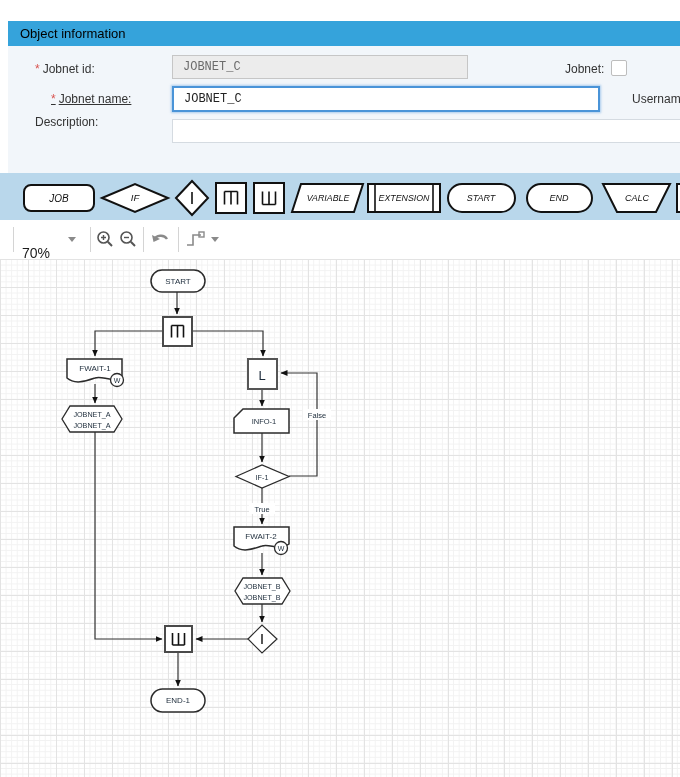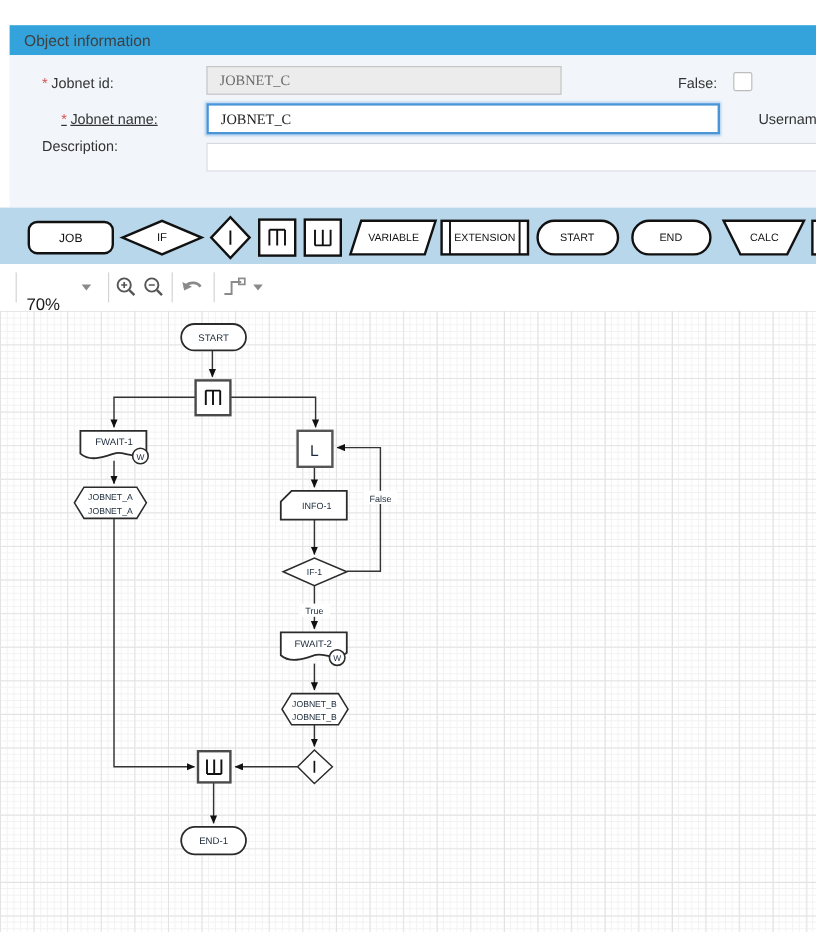--- a/index.html
+++ b/index.html
@@ -4,43 +4,43 @@
 <style>
   html,body{margin:0;padding:0;}
   body{
     width:680px;height:777px;overflow:hidden;background:#fff;
     font-family:"Liberation Sans",sans-serif;position:relative;
     -webkit-font-smoothing:antialiased;
   }
   
   .top-strip{height:21px;background:#fff;}
   .hdr{
-    margin-left:8px;height:25px;background:#35a3db;color:#404040;
+    margin-left:8px;height:25px;background:#35a3db;color:#000000;
     font-size:13px;line-height:25px;padding-left:12px;font-weight:400;
   }
   
   .form-panel{
     margin-left:8px;height:127px;background:#f2f6fa;position:relative;
     font-size:12px;color:#333;
   }
   .flabel{position:absolute;white-space:nowrap;}
   .req{color:#d9534f;margin-right:3px;}
   .inp{
     position:absolute;box-sizing:border-box;height:24px;
-    font-family:Liberation Serif, serif;font-size:12px;padding:0 10px;
+    font-family:Liberation Mono, monospace;font-size:12px;padding:0 10px;
     border:1px solid #c6c6c6;background:#fff;color:#222;outline:none;
   }
   .inp.disabled{background:#ececec;color:#6b6b6b;}
   .inp.focused{border:2px solid #4a94d8;box-shadow:0 0 2px 1px rgba(110,170,225,.55);height:26px;}
   .chk{
     position:absolute;width:14px;height:14px;background:#fff;
     border:1px solid #bdbdbd;border-radius:2px;
   }
   
-  .palette{height:47px;background:#b9d7eb;position:relative;overflow:hidden;}
+  .palette{height:47px;background:#b9d7eb;position:relative;overflow:hidden;font-style:italic;}
   
   .tools{height:39px;background:#fff;position:relative;}
   .vsep{position:absolute;top:7px;width:1px;height:25px;background:#d4d4d4;}
   .zoomtxt{position:absolute;left:22px;top:25px;font-size:14px;color:#1c1c1c;}
   .caret{
     position:absolute;width:0;height:0;border-left:4px solid transparent;
     border-right:4px solid transparent;border-top:5px solid #8a8a8a;
   }
   .toolicon{position:absolute;}
   
@@ -69,21 +69,21 @@
 
 <div class="hdr">
   <span>Object information</span>
 </div>
 
 <div class="form-panel">
   <div class="flabel" style="left:27px;top:16px;">
     <span class="req">*</span><span>Jobnet id:</span>
   </div>
   <input class="inp disabled" style="left: 164px; top: 9px; width: 296px;" disabled="" value="JOBNET_C">
-  <div class="flabel" style="left:557px;top:16px;">False:</div>
+  <div class="flabel" style="left:557px;top:16px;">Jobnet:</div>
   <div class="chk" style="left:603px;top:14px;"></div>
 
   <div class="flabel" style="left:43px;top:46px;text-decoration:underline;">
     <span class="req">*</span><span>Jobnet name:</span>
   </div>
   <input class="inp focused" style="left: 164px; top: 40px; width: 428px;" value="JOBNET_C">
   <div class="flabel" style="left:624px;top:46px;">Username</div>
 
   <div class="flabel" style="left:27px;top:69px;">Description:</div>
   <input class="inp" style="left: 164px; top: 73px; width: 516px; border-color: rgb(213, 219, 225);" value="">

